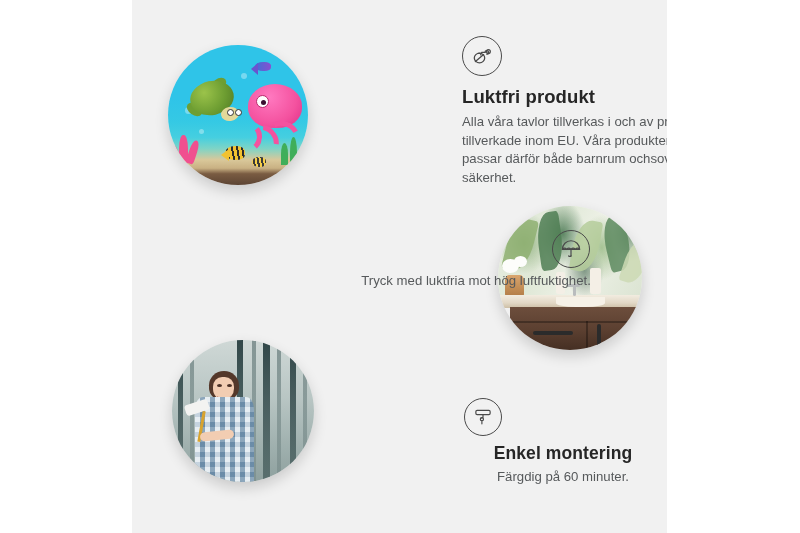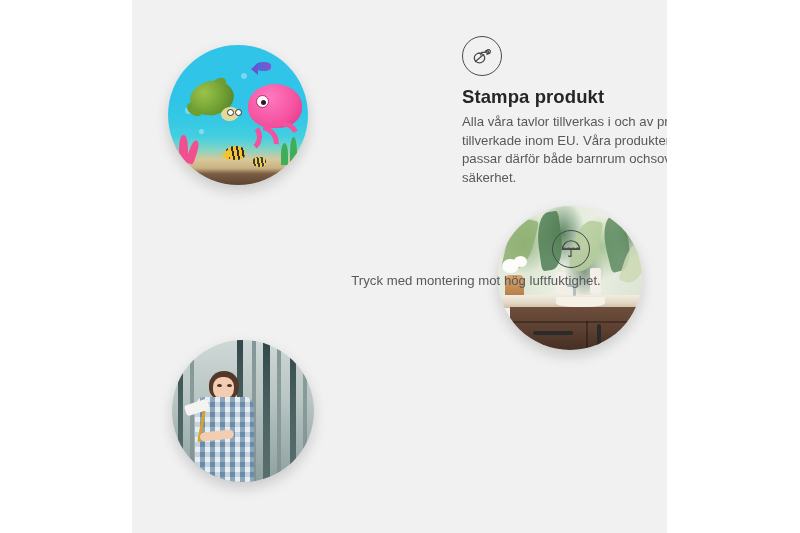--- a/index.html
+++ b/index.html
@@ -342,33 +342,47 @@
       <div class="icon-circle">
         <svg class="icon-svg" width="24" height="24" viewBox="0 0 24 24" fill="none" stroke="#4a4a4a" stroke-width="1.3" stroke-linecap="round" stroke-linejoin="round">
           <ellipse cx="9.5" cy="14" rx="5.2" ry="4.8"></ellipse>
           <path d="M8.2 9.3 h2.6 v1.6"></path>
           <path d="M11.6 8.4 h3.4"></path>
           <path d="M15 8.4 a1.8 1.8 0 1 1 1.8 1.8"></path>
           <circle cx="18.4" cy="7.6" r="1.9"></circle>
           <path d="M5.4 17.6 L13.6 10.6"></path>
         </svg>
       </div>
-      <div class="feat-title">Stampa produkt</div>
+      <div class="feat-title">Luktfri produkt</div>
       <div class="feat-body">Alla våra tavlor tillverkas i och av produkter som är tillverkade inom EU. Våra produkter är luktfria och passar därför både barnrum ochsovrum. 100% säkerhet.</div>
     </div>
 
     <div class="feature" id="feature-waterproof">
       <div class="icon-wrap">
         <div class="icon-circle">
           <svg class="icon-svg" width="22" height="22" viewBox="0 0 24 24" fill="none" stroke="#4a4a4a" stroke-width="1.3" stroke-linecap="round" stroke-linejoin="round">
             <path d="M2.6 12.4 a9.4 9.4 0 0 1 18.8 0 z"></path>
             <path d="M2.6 12.4 q2.35 -2.6 4.7 0 q2.35 -2.6 4.7 0 q2.35 -2.6 4.7 0 q2.35 -2.6 4.7 0"></path>
             <path d="M12 12.4 v7.2"></path>
             <path d="M12 19.6 a2 2 0 0 1 -2.6 0"></path>
           </svg>
         </div>
       </div>
-      <div class="feat-body">Tryck med montering mot hög luftfuktighet.</div>
-    </div>
-
+      <div class="feat-body">Tryck med luktfria mot hög luftfuktighet.</div>
+    </div>
+
+    <div class="feature" id="feature-mounting">
+      <div class="icon-wrap">
+        <div class="icon-circle">
+          <svg class="icon-svg" width="22" height="22" viewBox="0 0 24 24" fill="none" stroke="#4a4a4a" stroke-width="1.3" stroke-linecap="round" stroke-linejoin="round">
+            <rect x="4.2" y="4.8" width="15.6" height="4.6" rx="1.4"></rect>
+            <path d="M12 9.4 v2.4 a1.2 1.2 0 0 1 -1.2 1.2 h-0.4"></path>
+            <rect x="9.2" y="13" width="3.2" height="2.8" rx="0.8"></rect>
+            <path d="M10.8 15.8 v3.6"></path>
+          </svg>
+        </div>
+      </div>
+      <div class="feat-title">Enkel montering</div>
+      <div class="feat-body">Färgdig på 60 minuter.</div>
+    </div>
 
   </div>
 </div>
 
 </body></html>

